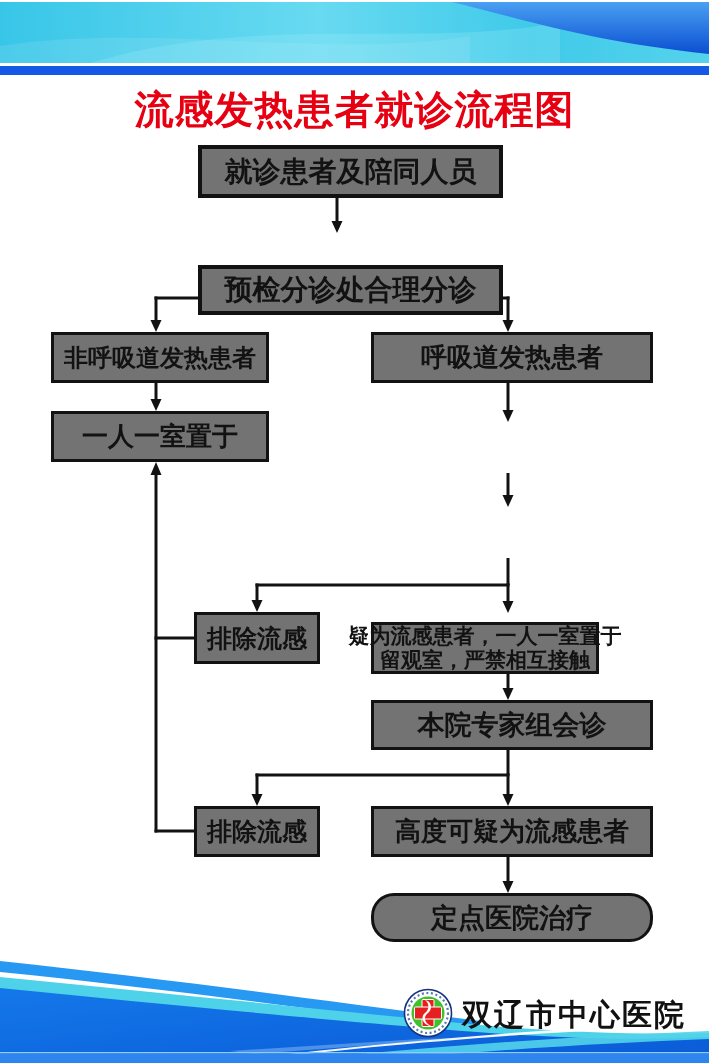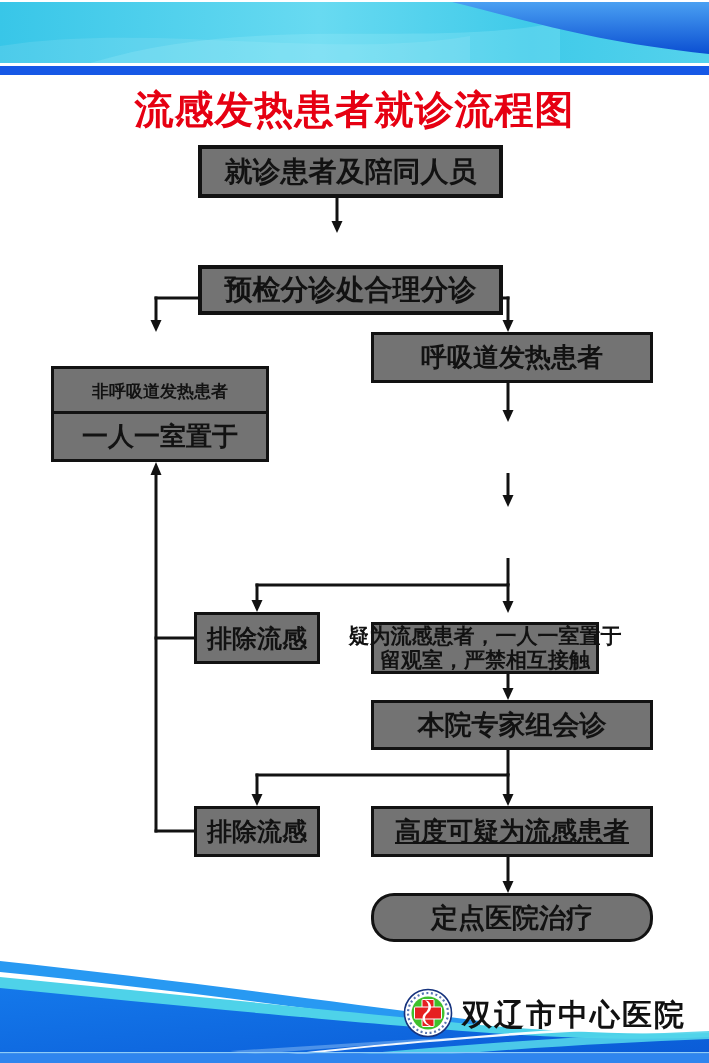--- a/index.html
+++ b/index.html
@@ -111,21 +111,21 @@
   </svg>
 
   <div class="node thick" style="left:198px;top:145px;width:305px;height:53px;font-size:28px;">
     <span>就诊患者及陪同人员</span>
   </div>
 
   <div class="node thick" style="left:198px;top:233px;width:305px;height:50px;font-size:28px;margin-top:32px;">
     <span>预检分诊处合理分诊</span>
   </div>
 
-  <div class="node" style="left:51px;top:332px;width:218px;height:51px;font-size:17px;margin-top:34px;">
+  <div class="node" style="left:51px;top:332px;width:218px;height:51px;font-size:24px;">
     <span>非呼吸道发热患者</span>
   </div>
 
   <div class="node" style="left:371px;top:332px;width:282px;height:51px;font-size:26px;">
     <span>呼吸道发热患者</span>
   </div>
 
   <div class="node" style="left:51px;top:411px;width:218px;height:51px;font-size:26px;">
     <span>一人一室置于</span>
   </div>
@@ -142,21 +142,21 @@
   </div>
 
   <div class="node" style="left:371px;top:700px;width:282px;height:50px;font-size:27px;">
     <span>本院专家组会诊</span>
   </div>
 
   <div class="node" style="left:194px;top:806px;width:126px;height:51px;font-size:25px;">
     <span>排除流感</span>
   </div>
 
-  <div class="node" style="left:371px;top:806px;width:282px;height:51px;font-size:26px;text-decoration:underline;">
+  <div class="node" style="left:371px;top:806px;width:282px;height:51px;font-size:26px;">
     <span>高度可疑为流感患者</span>
   </div>
 
   <div class="node" style="left:371px;top:893px;width:282px;height:49px;font-size:27px;border-radius:23px;">
     <span>定点医院治疗</span>
   </div>
 
   <svg class="footer-wave" viewBox="0 0 709 108" preserveAspectRatio="none">
     <defs>
       <linearGradient id="fBlueG" x1="0" y1="0" x2="1" y2="1">

